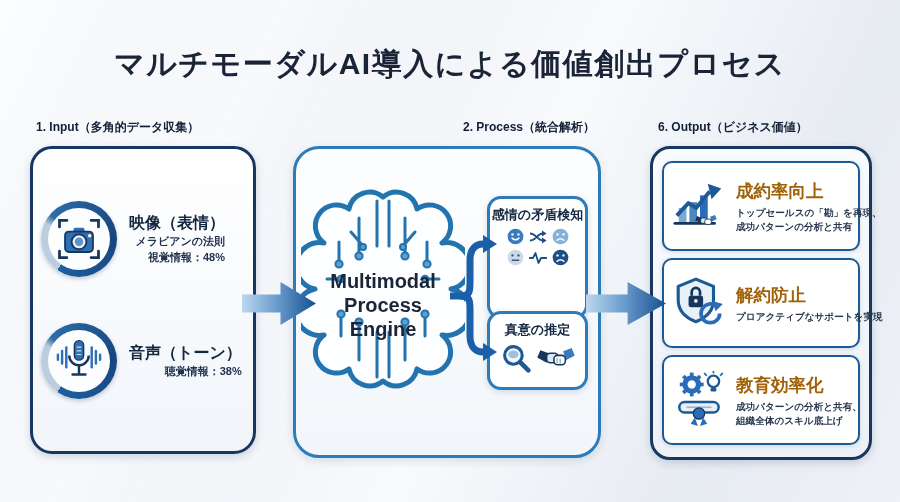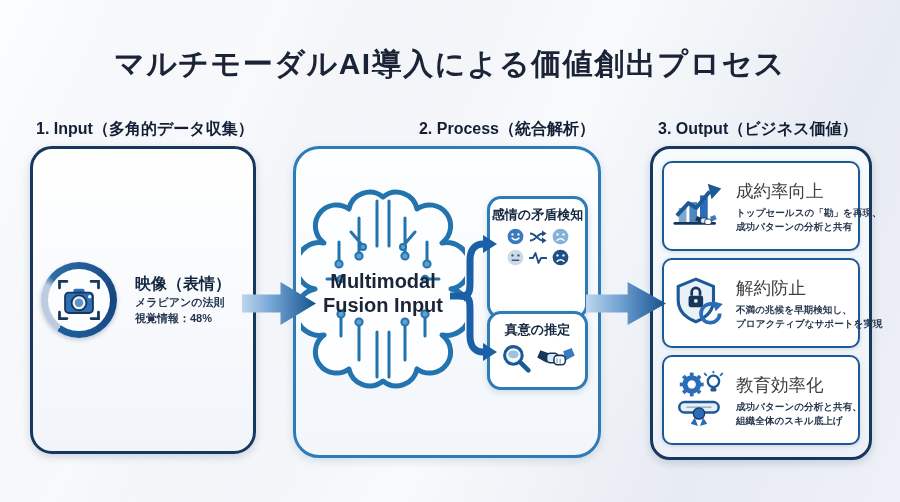--- a/index.html
+++ b/index.html
@@ -1,29 +1,29 @@
 <!DOCTYPE html>
 <html><head>
 <meta charset="utf-8">
 <style>
   html,body{margin:0;padding:0;background:#dfe4ec;}
   .canvas{position:relative;width:900px;height:502px;overflow:hidden;
     background:linear-gradient(115deg,#fcfdfe 0%,#edf0f6 30%,#f8fafc 55%,#e7ebf2 80%,#eef1f7 100%);
     font-family:"Liberation Sans","DejaVu Sans",sans-serif;color:#16233b;}
   .streak{position:absolute;inset:0;background:linear-gradient(295deg,rgba(255,255,255,0) 55%,rgba(255,255,255,.55) 75%,rgba(255,255,255,0) 90%);pointer-events:none;}
   .title{position:absolute;left:0;right:0;top:44px;text-align:center;font-size:30px;font-weight:800;letter-spacing:1.5px;color:#1b2436;}
-  .sec-hdr{position:absolute;top:119px;font-size:16px;font-weight:800;color:#121f36;}
+  .sec-hdr{position:absolute;top:119px;font-size:12px;font-weight:800;color:#121f36;}
   .hdr-input{left:36px;}
   .hdr-process{left:293px;width:302px;text-align:right;}
   .hdr-output{left:658px;}
   
   .input-box{position:absolute;left:30px;top:146px;width:226px;height:308px;border:3.5px solid #17375e;border-radius:22px;
     background:linear-gradient(180deg,#ffffff,#f1f5fa);box-shadow:0 3px 8px rgba(23,55,94,.18);
     display:flex;flex-direction:column;justify-content:space-evenly;padding:6px 8px;box-sizing:border-box;}
-  .in-item{display:flex;align-items:center;gap:18px;}
+  .in-item{display:flex;align-items:center;gap:12px;text-align:right;}
   .ring{width:76px;height:76px;border-radius:50%;flex:none;display:flex;align-items:center;justify-content:center;
     background:conic-gradient(from 215deg,#bccddf 0 80deg,#2e6da8 95deg,#17457f 230deg,#1e5f9e 360deg);
     box-shadow:0 2px 4px rgba(23,55,94,.25);}
   .ring-inner{width:62px;height:62px;border-radius:50%;background:#fbfdfe;display:flex;align-items:center;justify-content:center;}
   .in-text .t{font-size:16px;font-weight:800;color:#142741;white-space:nowrap;}
   .in-text .s{font-size:11px;font-weight:700;color:#23344e;line-height:1.4;white-space:nowrap;}
   
   .flow-arrow{position:absolute;background:linear-gradient(90deg,#bdd6ee 0%,#6d9fd0 45%,#15508f 100%);
     clip-path:polygon(0 31%,52% 31%,52% 4%,100% 50%,52% 96%,52% 69%,0 69%);z-index:6;}
   .arrow1{left:242px;top:280px;width:74px;height:47px;}
@@ -41,21 +41,21 @@
   .pbox-b{top:311px;height:79px;}
   .pbox .pt{font-size:13px;font-weight:800;color:#142741;margin-top:7px;white-space:nowrap;}
   .icon-row{display:flex;align-items:center;justify-content:center;gap:5px;margin-top:4px;}
   
   .output-box{position:absolute;left:650px;top:146px;width:222px;height:314px;border:3.5px solid #17375e;border-radius:20px;
     background:linear-gradient(180deg,#f8fbfd,#edf1f7);box-shadow:0 3px 8px rgba(23,55,94,.18);
     display:flex;flex-direction:column;justify-content:space-evenly;padding:5px 9px;box-sizing:border-box;}
   .out-card{height:90px;border:2.5px solid #1c5a96;border-radius:10px;background:#fff;
     display:flex;align-items:center;gap:8px;padding:4px 8px;box-sizing:border-box;box-shadow:0 1px 4px rgba(23,55,94,.15);}
   .oicon{width:56px;flex:none;display:flex;align-items:center;justify-content:center;}
-  .out-text .ot{font-size:17.5px;font-weight:400;color:#404040;margin-bottom:3px;white-space:nowrap;}
+  .out-text .ot{font-size:17.5px;font-weight:700;color:#a16207;margin-bottom:3px;white-space:nowrap;}
   .out-text .od{font-size:9.6px;font-weight:700;color:#26374f;line-height:1.45;white-space:nowrap;}
 </style>
 </head>
 <body>
 
 <div class="canvas">
   <div class="streak"></div>
 
   <div class="title">マルチモーダルAI導入による価値創出プロセス</div>
 
@@ -76,20 +76,42 @@
           </svg>
         </div>
       </div>
       <div class="in-text">
         <div class="t">映像（表情）</div>
         <div class="s">メラビアンの法則</div>
         <div class="s">視覚情報：48%</div>
       </div>
     </div>
 
+    <div class="in-item">
+      <div class="ring">
+        <div class="ring-inner">
+          <svg width="52" height="52" viewBox="0 0 56 56">
+            <rect x="4" y="20" width="2.6" height="8" rx="1.3" fill="#2f6fb4"></rect>
+            <rect x="8.5" y="16" width="2.6" height="16" rx="1.3" fill="#2f6fb4"></rect>
+            <rect x="13" y="12" width="2.6" height="24" rx="1.3" fill="#2f6fb4"></rect>
+            <rect x="49.4" y="20" width="2.6" height="8" rx="1.3" fill="#2f6fb4"></rect>
+            <rect x="44.9" y="16" width="2.6" height="16" rx="1.3" fill="#2f6fb4"></rect>
+            <rect x="40.4" y="12" width="2.6" height="24" rx="1.3" fill="#2f6fb4"></rect>
+            <rect x="23" y="6" width="10" height="21" rx="5" fill="#2f6fb4" stroke="#17375e" stroke-width="1.5"></rect>
+            <path d="M25.5,13 H30.5 M25.5,17 H30.5 M25.5,21 H30.5" stroke="#cfe0ef" stroke-width="1.3"></path>
+            <path d="M17.5,22 a10.5,10.5 0 0 0 21,0" fill="none" stroke="#17375e" stroke-width="2.6"></path>
+            <path d="M28,33 V41 M21,42.5 H35" fill="none" stroke="#17375e" stroke-width="2.6" stroke-linecap="round"></path>
+          </svg>
+        </div>
+      </div>
+      <div class="in-text">
+        <div class="t">音声（トーン）</div>
+        <div class="s">聴覚情報：38%</div>
+      </div>
+    </div>
 
   </div>
 
   <div class="flow-arrow arrow1"></div>
 
   <div class="sec-hdr hdr-process">2. Process（統合解析）</div>
 
   <div class="process-box"></div>
 
   <div class="brain-wrap">
@@ -114,21 +136,21 @@
         <circle cx="58" cy="138" r="3.6"></circle>
           <circle cx="104" cy="138" r="3.6"></circle>
         <circle cx="40" cy="130" r="3.6"></circle>
           <circle cx="124" cy="130" r="3.6"></circle>
         <circle cx="40" cy="95" r="3.2"></circle>
           <circle cx="124" cy="95" r="3.2"></circle>
       </g>
     </svg>
     <div class="engine-label">
       <div>Multimodal</div>
-      <div>Fusion Input</div>
+      <div>Process Engine</div>
     </div>
   </div>
 
   <svg class="fork" width="48" height="152" viewBox="0 0 48 152">
     <g stroke="#1b5fa8" stroke-width="7" fill="none" stroke-linecap="round">
       <path d="M0,76 H12"></path>
       <path d="M12,76 C20,76 20,70 20,62 V40 C20,29 26,24 33,24"></path>
       <path d="M12,76 C20,76 20,82 20,90 V116 C20,127 26,132 33,132"></path>
     </g>
     <polygon points="33,15 47,24 33,33" fill="#1b5fa8"></polygon>
@@ -188,21 +210,21 @@
         <polygon points="36,9 33,2 25,5 27,14" fill="#3a7bbf"></polygon>
         <rect x="9" y="7" width="11" height="9" rx="3.5" fill="#dce8f3" stroke="#17365c" stroke-width="1.5"></rect>
         <rect x="16" y="9" width="11" height="9" rx="3.5" fill="#fdfeff" stroke="#17365c" stroke-width="1.5"></rect>
         <path d="M19,12 v4 M22,12.5 v4" stroke="#8aa9c6" stroke-width="1.2" stroke-linecap="round"></path>
       </svg>
     </div>
   </div>
 
   <div class="flow-arrow arrow2"></div>
 
-  <div class="sec-hdr hdr-output">3. Output（ビジネス価値）</div>
+  <div class="sec-hdr hdr-output">6. Output（ビジネス価値）</div>
 
   <div class="output-box">
 
     <div class="out-card">
       <div class="oicon">
         <svg width="56" height="54" viewBox="0 0 58 54">
           <rect x="7" y="29" width="8" height="15" fill="#7fa8cf"></rect>
           <rect x="18" y="23" width="8" height="21" fill="#4f86bd"></rect>
           <rect x="29" y="16" width="8" height="28" fill="#2b6cb8"></rect>
           <path d="M3,45 H44" stroke="#17365c" stroke-width="3" stroke-linecap="round"></path>
@@ -229,21 +251,20 @@
           <path d="M22,3 L39,10 V23 C39,33 32,40 22,44 C12,40 5,33 5,23 V10 Z" fill="#e8f0f8" stroke="#1c5a96" stroke-width="3" stroke-linejoin="round"></path>
           <path d="M18,19 V15.5 a4,4 0 0 1 8,0 V19" fill="none" stroke="#17365c" stroke-width="2.6"></path>
           <rect x="15" y="19" width="14" height="11" rx="2" fill="#17365c"></rect>
           <circle cx="22" cy="24" r="1.8" fill="#e8f0f8"></circle>
           <path d="M45,36 a9,9 0 1 1 -4,-7.5" fill="none" stroke="#2b6cb8" stroke-width="3.6"></path>
           <polygon points="38,24 48,27 41,34" fill="#2b6cb8"></polygon>
         </svg>
       </div>
       <div class="out-text">
         <div class="ot">解約防止</div>
-        <div class="od">不満の兆候を早期検知し、</div>
         <div class="od">プロアクティブなサポートを実現</div>
       </div>
     </div>
 
     <div class="out-card">
       <div class="oicon">
         <svg width="52" height="58" viewBox="0 0 46 56">
           <g fill="#2b6cb8">
             <circle cx="15" cy="13" r="9"></circle>
             <g>

